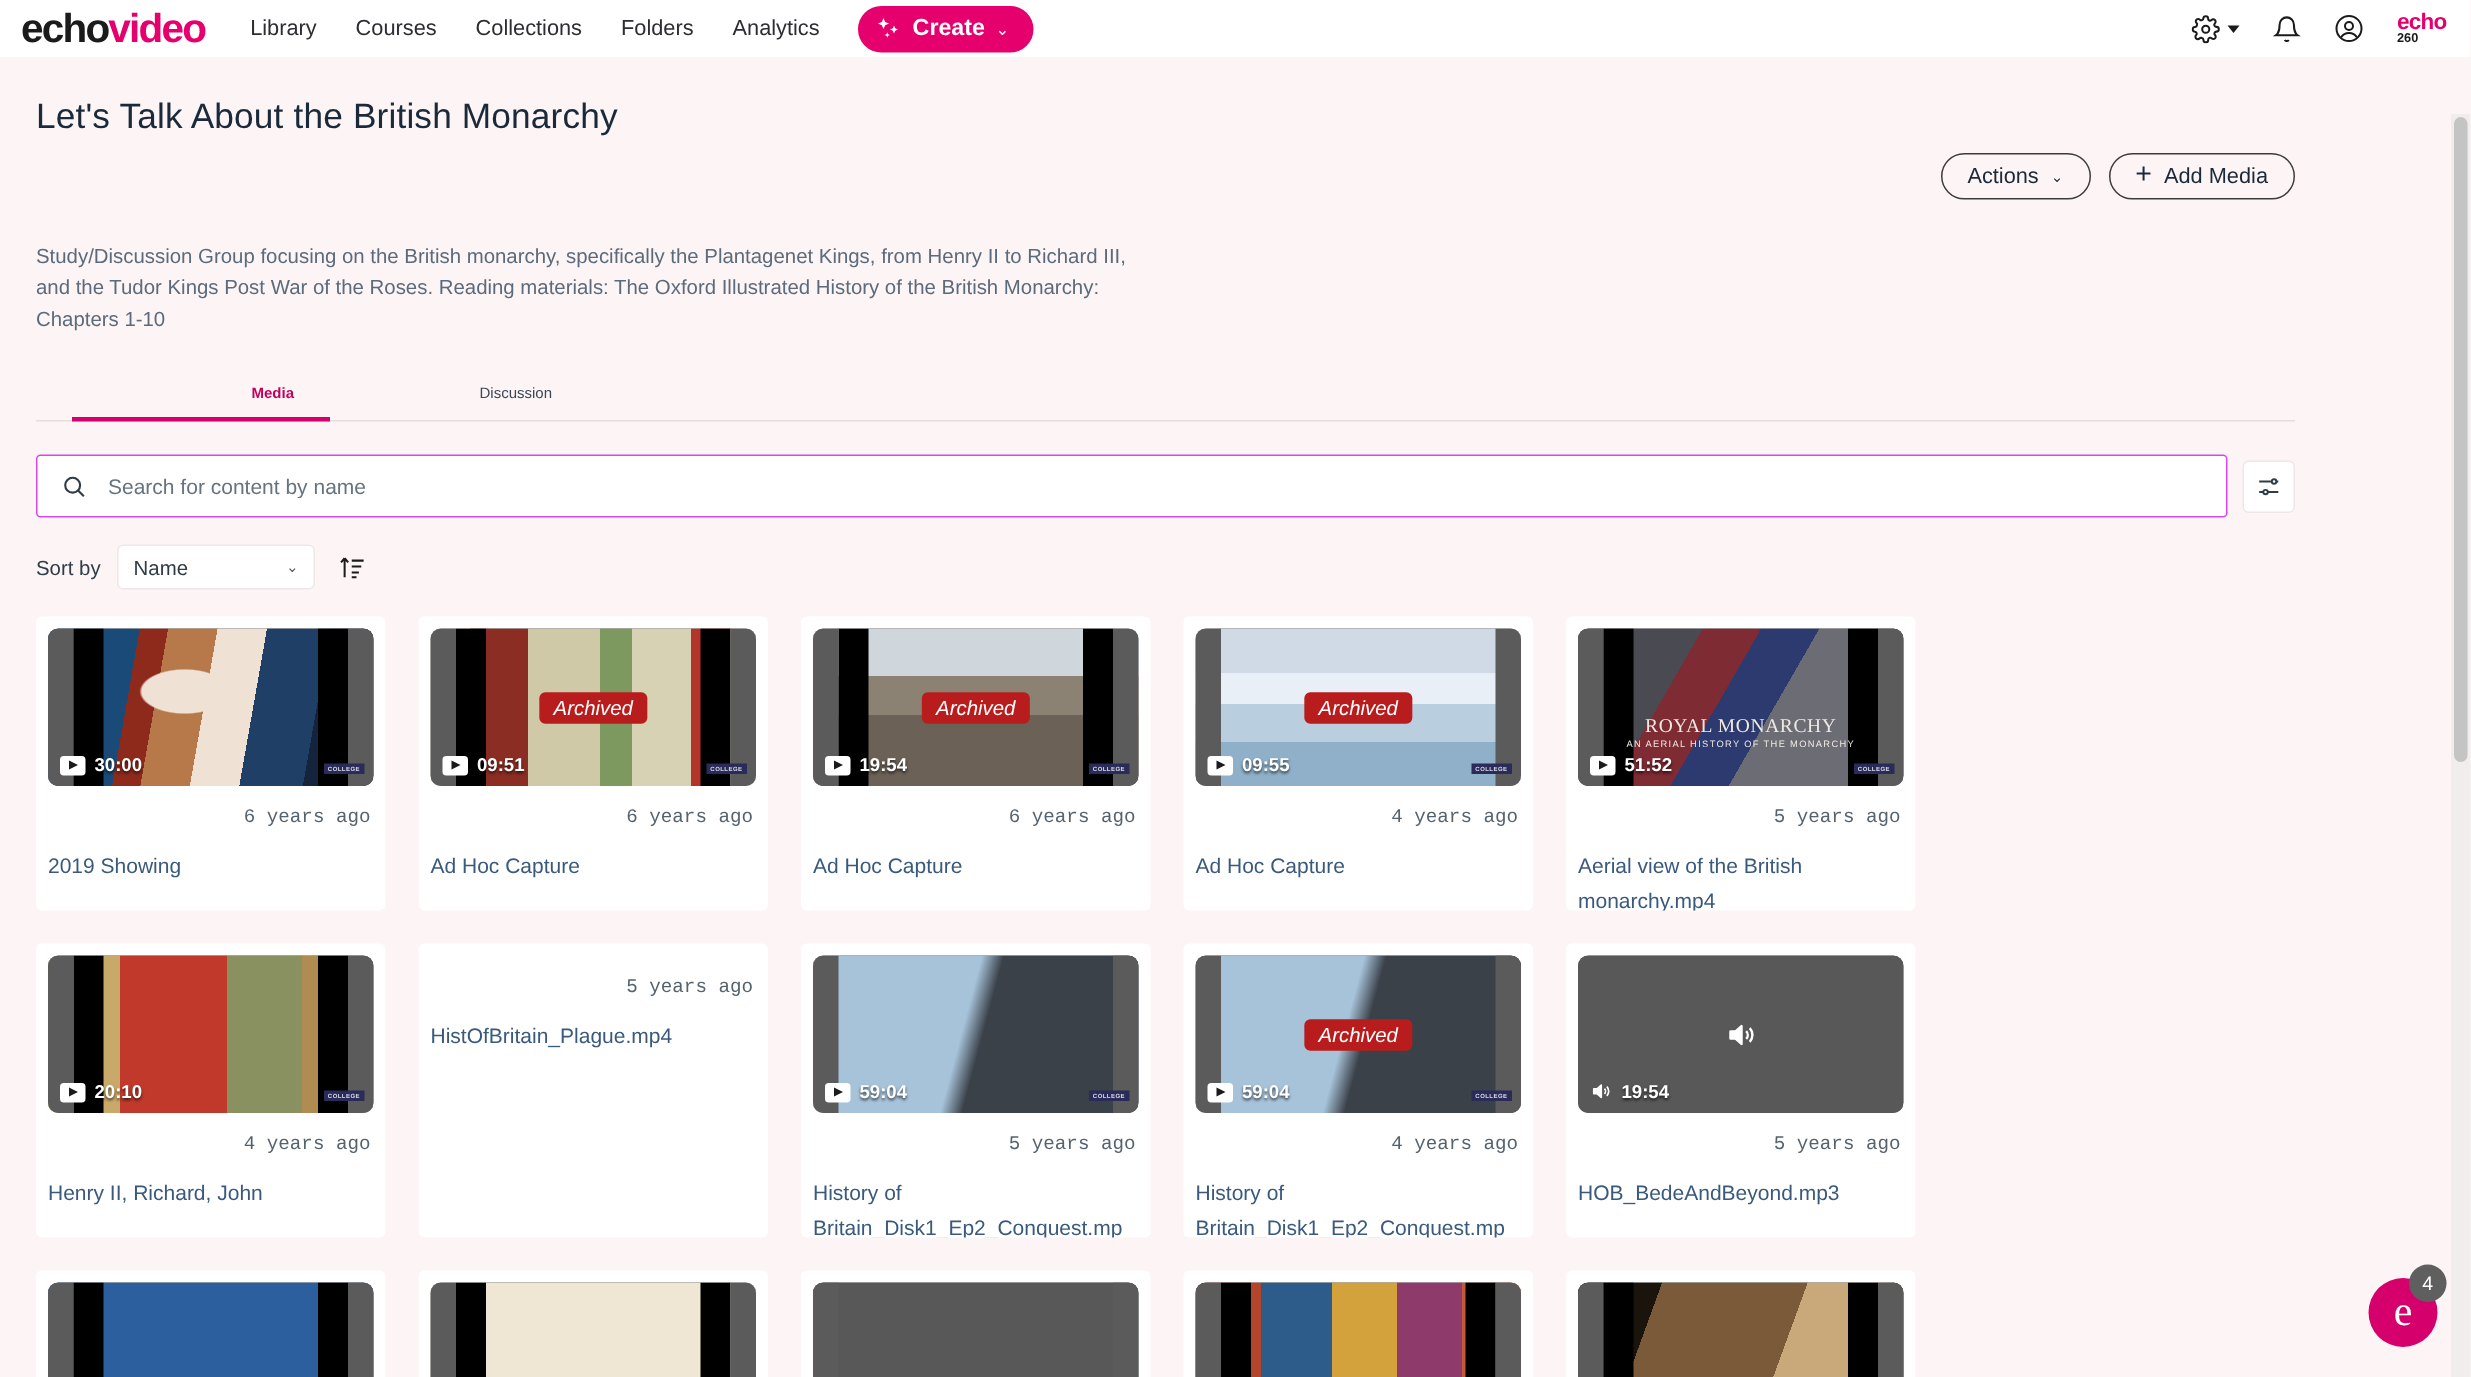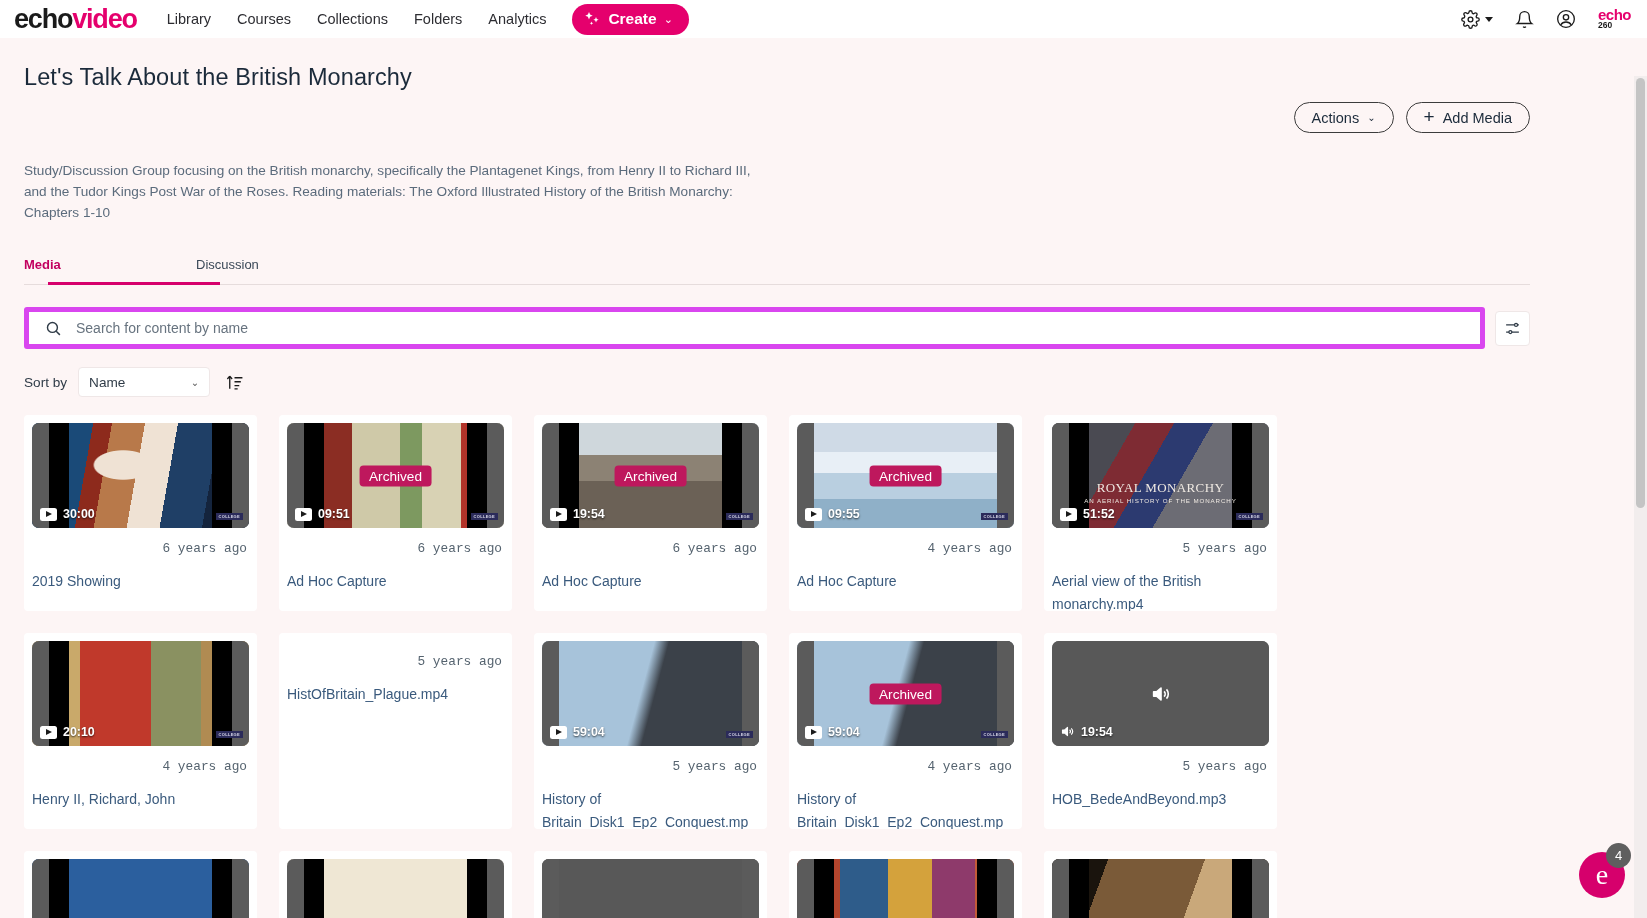--- a/index.html
+++ b/index.html
@@ -63,34 +63,34 @@
   .plus { font-size: 19px; font-weight: 300; line-height: 1; position: relative; top: -1px; }
 
   .desc {
     margin-top: 28px;
     font-size: 13.6px; color: #5b6b7c; line-height: 1.53; max-width: 750px;
   }
 
   
   .tabs { margin-top: 34px; display: flex; border-bottom: 1px solid #e6dcdc; position: relative; }
   .tab {
-    font-size: 13px; color: #3a4857; padding: 0 0 12px 0;
-    width: 172px; text-align: left; cursor: pointer;
+    font-size: 10px; color: #3a4857; padding: 0 0 12px 0;
+    width: 172px; text-align: right; cursor: pointer;
   }
   .tab.active { color: #c2005f; font-weight: 700; }
   .tab.active::after {
     content: ""; position: absolute; left: 24px; bottom: -1px;
     width: 172px; height: 3px; background: #d6006c;
   }
   .tab:nth-child(2).active::after { left: 196px; }
 
   
   .searchrow { margin-top: 22px; display: flex; align-items: center; gap: 10px; }
   .searchbox {
-    flex: 1; height: 42px; background: #fff; border: 5px solid #d946ef; border-radius: 3px;
+    flex: 1; height: 42px; background: #fff; border: 1px solid #d946ef; border-radius: 3px;
     display: flex; align-items: center; padding: 0 16px; gap: 14px;
   }
   .searchbox input {
     border: none; outline: none; font-size: 14px; color: #4a5866;
     font-family: "Liberation Sans", sans-serif; flex: 1; background: transparent;
   }
   .searchbox input::placeholder { color: #67737f; }
   .filter-btn {
     width: 35px; height: 35px; background: #fff; border: 1px solid #efe7e7;
     border-radius: 4px; display: flex; align-items: center; justify-content: center;
@@ -137,22 +137,23 @@
     color: #fff; font-size: 12.4px; font-weight: 600;
     text-shadow: 0 1px 2px rgba(0,0,0,.7);
   }
   .playbox {
     width: 17px; height: 13px; background: #fff; border-radius: 2.5px;
     display: flex; align-items: center; justify-content: center;
   }
   .playbox .tri { width:0;height:0;border-left:6px solid #1b1b1b;border-top:3.6px solid transparent;border-bottom:3.6px solid transparent; margin-left:1px;}
   .badge-archived {
     position: absolute; z-index: 6; left: 50%; top: 50%; transform: translate(-50%,-50%);
-    background: #be185d; color: #fff; font-size: 13.6px; padding: 3px 10px; border-radius: 4px;
+    background: #b91c1c; color: #fff; font-size: 13.6px; padding: 3px 10px; border-radius: 4px;
     white-space: nowrap;
+    font-style: italic;
   }
   .wm {
     position: absolute; right: 6px; bottom: 8px; z-index: 4;
     font-size: 4px; color: #d8d8e8; background: #2b2b5a; padding: 1px 3px;
     letter-spacing: .3px; font-weight: 700;
   }
   .audio-center {
     position: absolute; inset: 0; display: flex; align-items: center; justify-content: center;
     color: #fff; z-index: 4;
   }

